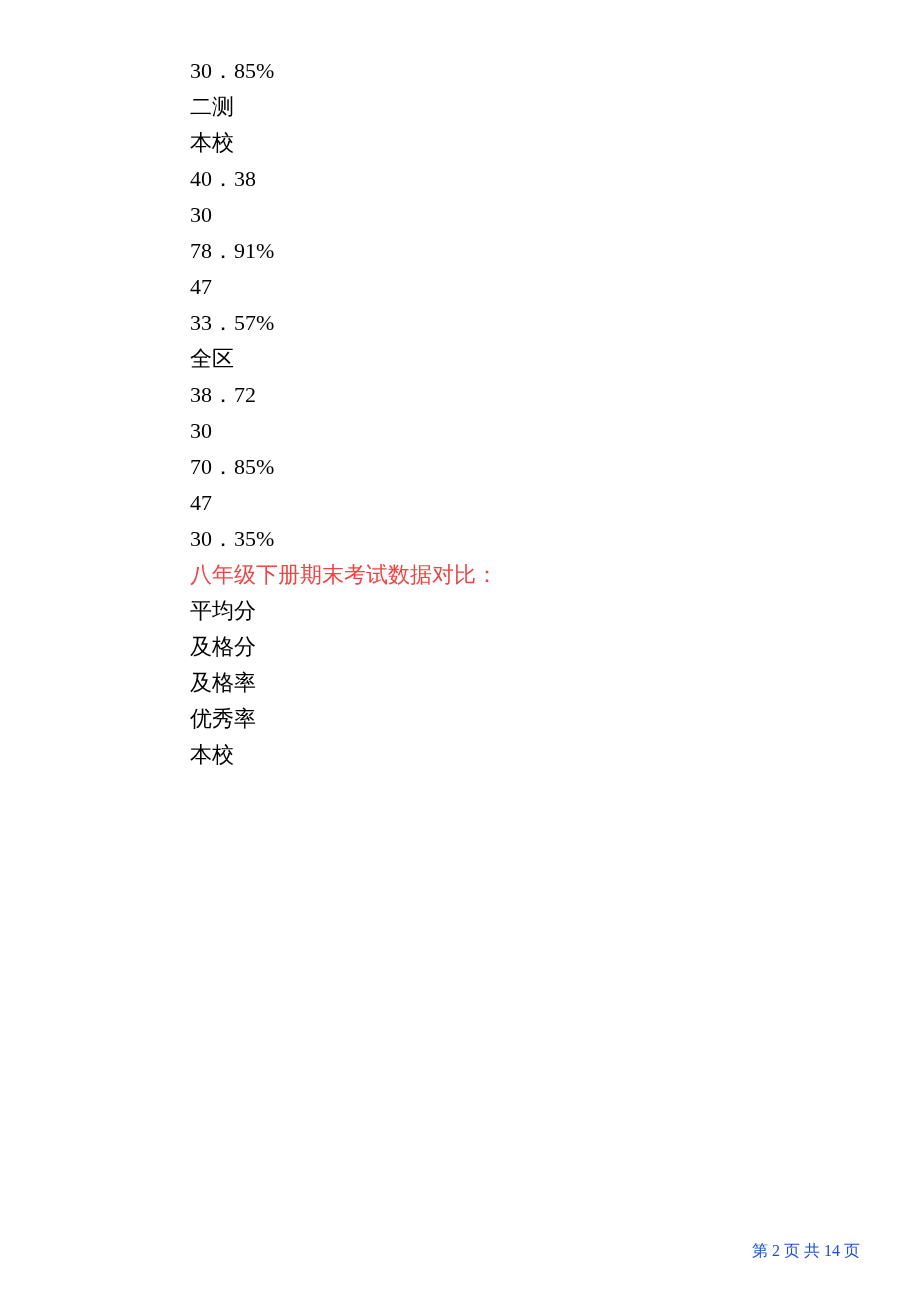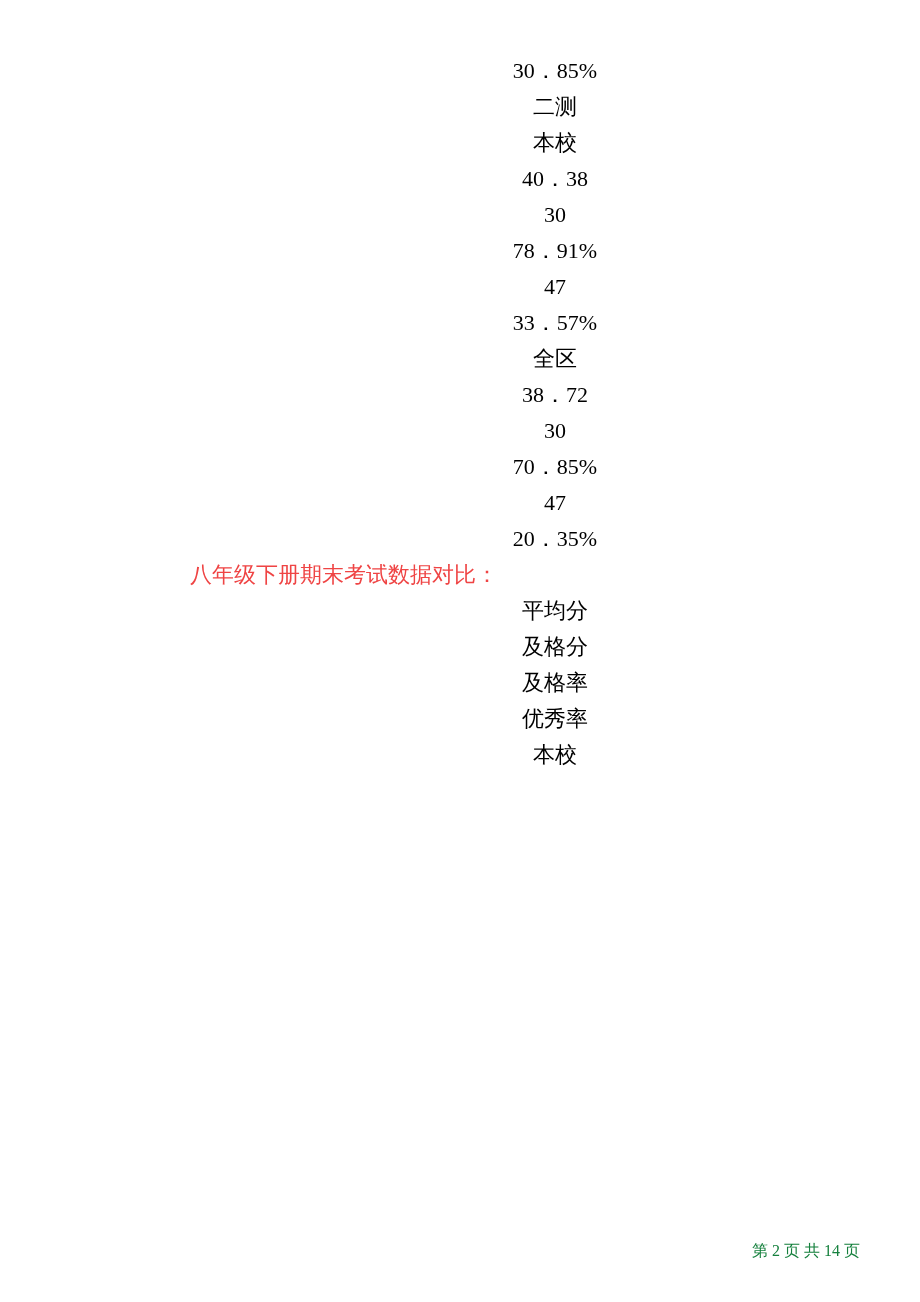--- a/index.html
+++ b/index.html
@@ -18,36 +18,35 @@
 
     .page-content {
       padding: 60px 0 80px 190px;
     }
 
     .text-line {
       font-size: 22px;
       color: #000000;
       line-height: 1.0;
       margin-bottom: 14px;
-      text-align: center;
     }
 
     .section-title {
       font-size: 22px;
       color: #ef4444;
       line-height: 1.0;
       margin-bottom: 14px;
     }
 
     .page-footer {
       position: absolute;
       bottom: 40px;
       right: 60px;
       font-size: 16px;
-      color: #15803d;
+      color: #1d4ed8;
       font-family: "SimSun", "宋体", serif;
     }
   </style>
 </head>
 <body>
 
 <div class="page-content">
 
   <div class="text-line">30．85%</div>
   <div class="text-line">二测</div>
@@ -55,21 +54,21 @@
   <div class="text-line">40．38</div>
   <div class="text-line">30</div>
   <div class="text-line">78．91%</div>
   <div class="text-line">47</div>
   <div class="text-line">33．57%</div>
   <div class="text-line">全区</div>
   <div class="text-line">38．72</div>
   <div class="text-line">30</div>
   <div class="text-line">70．85%</div>
   <div class="text-line">47</div>
-  <div class="text-line">20．35%</div>
+  <div class="text-line">30．35%</div>
   <div class="section-title">八年级下册期末考试数据对比：</div>
   <div class="text-line">平均分</div>
   <div class="text-line">及格分</div>
   <div class="text-line">及格率</div>
   <div class="text-line">优秀率</div>
   <div class="text-line">本校</div>
 
 </div>
 
 <div class="page-footer">第 2 页  共 14 页</div>

